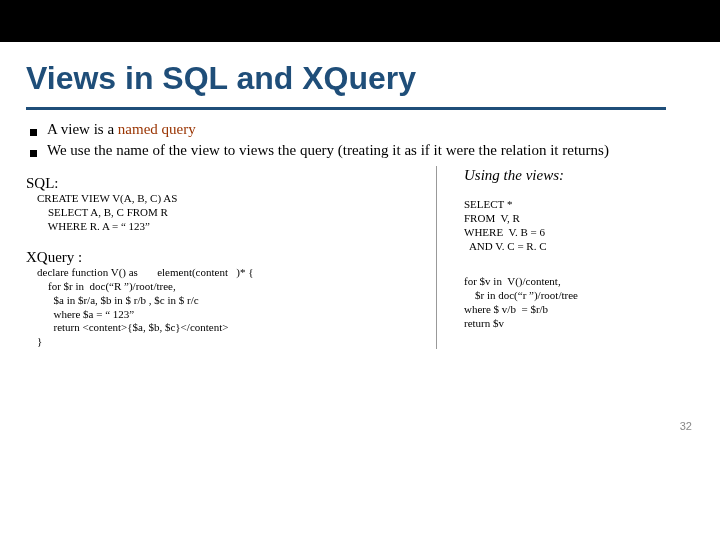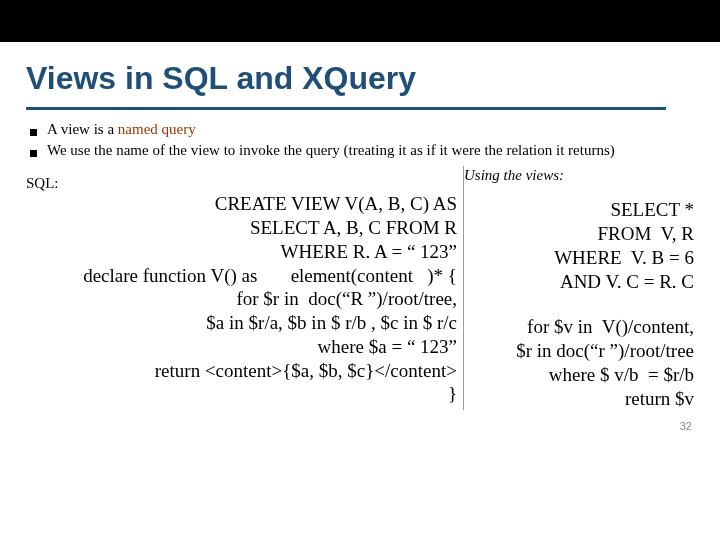--- a/index.html
+++ b/index.html
@@ -53,43 +53,43 @@
     height: 7px;
     background: #000;
     margin: 6px 10px 0 4px;
     flex: none;
   }
   .hl {
     color: #993300;
   }
   .cols {
     display: flex;
-    gap: 6px;
+    gap: 16px;
   }
   .left {
     flex: 1;
   }
   .right {
     width: 230px;
     border-left: 1px solid #999;
-    padding-left: 0;
+    padding-left: 27px;
     margin-top: -4px;
+    margin-left: 28px;
   }
   .italic {
     font-style: italic;
   }
   .hdr {
     margin-top: 4px;
   }
   .code {
     white-space: pre;
     font-family: Georgia, "Times New Roman", serif;
-    font-size: 19px;
+    font-size: 11px;
     line-height: 1.25;
-    text-align: right;
   }
   .pn {
     position: absolute;
     right: 28px;
     bottom: 6px;
     font-size: 11px;
     color: #888;
     font-family: Arial, sans-serif;
   }
 </style>
@@ -106,31 +106,32 @@
     <div class="bullets">
       <div class="bullet">
         <span class="sq"></span>
         <span>
           <span>A view is a </span>
           <span class="hl">named query</span>
         </span>
       </div>
       <div class="bullet">
         <span class="sq"></span>
-        <span>We use the name of the view to invoke the query (treating it as if it were the relation it returns)</span>
+        <span>We use the name of the view to views the query (treating it as if it were the relation it returns)</span>
       </div>
     </div>
 
     <div class="cols">
       <div class="left">
         <div class="hdr">SQL:</div>
         <div class="code">    CREATE VIEW V(A, B, C) AS
         SELECT A, B, C FROM R
         WHERE R. A = “ 123”</div>
 
+        <div class="hdr" style="margin-top:14px">XQuery :</div>
         <div class="code">    declare function V() as       element(content   )* {
         for $r in  doc(“R ”)/root/tree,
           $a in $r/a, $b in $ r/b , $c in $ r/c
           where $a = “ 123”
           return &lt;content&gt;{$a, $b, $c}&lt;/content&gt;
     }</div>
       </div>
 
       <div class="right">
         <div class="italic">Using the views:</div>

